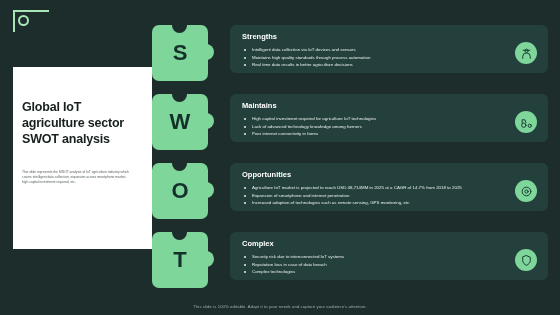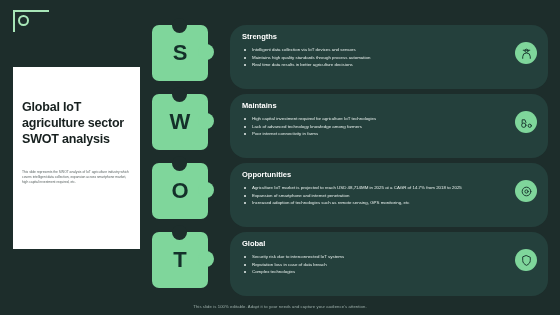--- a/index.html
+++ b/index.html
@@ -48,21 +48,21 @@
     border-radius: 50%;
     border: 2px solid #a8e6b8;
     box-sizing: border-box;
   }
 
   
   .title-card {
     position: absolute;
     left: 13px;
     top: 67px;
-    width: 127px;
+    width: 139px;
     height: 182px;
     background: #ffffff;
   }
   .title-card .title {
     position: absolute;
     left: 9px;
     top: 32px;
     width: 112px;
     color: #17201f;
     font-size: 12.5px;
@@ -141,23 +141,23 @@
     font-size: 22px;
     font-weight: bold;
   }
 
   
   .panel {
     position: absolute;
     left: 78px;
     top: 0;
     right: 0;
-    height: 64px;
+    height: 48px;
     background: #24403c;
-    border-radius: 16px;
+    border-radius: 6px;
   }
   .panel .heading {
     position: absolute;
     left: 12px;
     top: 7px;
     color: #ffffff;
     font-size: 7.5px;
     font-weight: bold;
   }
   .panel .bullets {
@@ -302,21 +302,21 @@
   </div>
 
   <div class="swot-row">
     <div class="puzzle">
       <div class="tile"></div>
       <div class="knob"></div>
       <div class="notch"></div>
       <div class="letter">T</div>
     </div>
     <div class="panel">
-      <div class="heading">Global</div>
+      <div class="heading">Complex</div>
       <ul class="bullets">
         <li>Security risk due to interconnected IoT systems</li>
         <li>Reputation loss in case of data breach</li>
         <li>Complex technologies</li>
       </ul>
       <div class="badge">
         <svg width="13" height="13" viewBox="0 0 24 24" fill="none" stroke="#1b3a30" stroke-width="1.8" stroke-linecap="round" stroke-linejoin="round">
           <path d="M12 3l7 3v6c0 4-3 7-7 9-4-2-7-5-7-9V6z"></path>
         </svg>
       </div>

